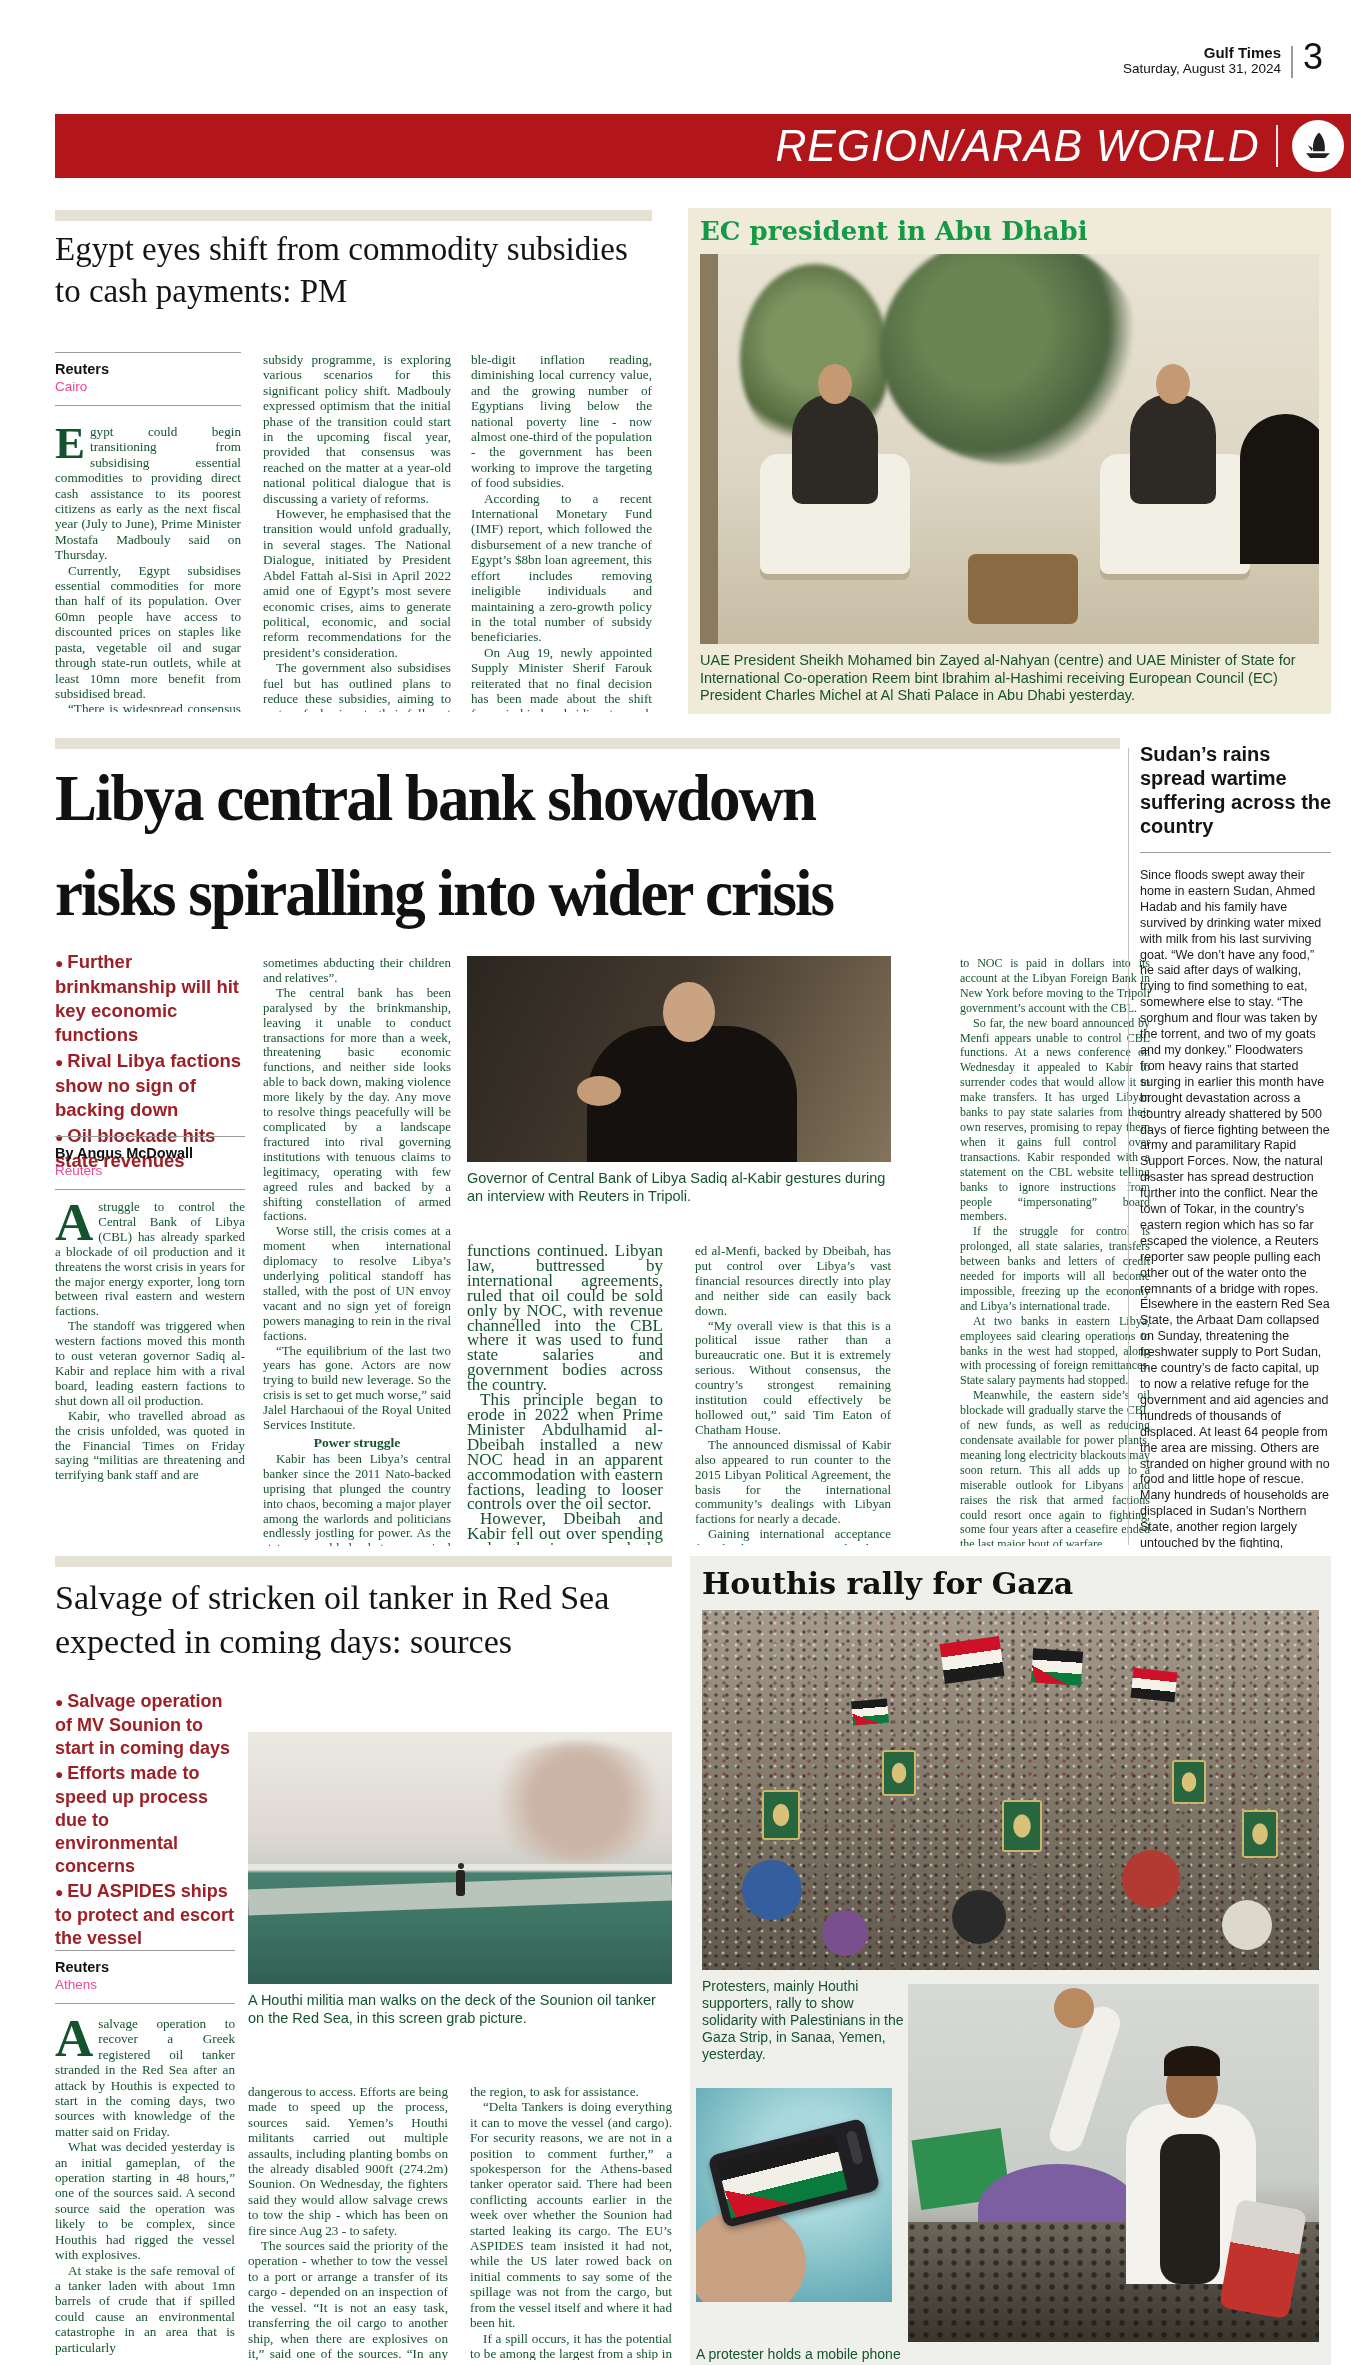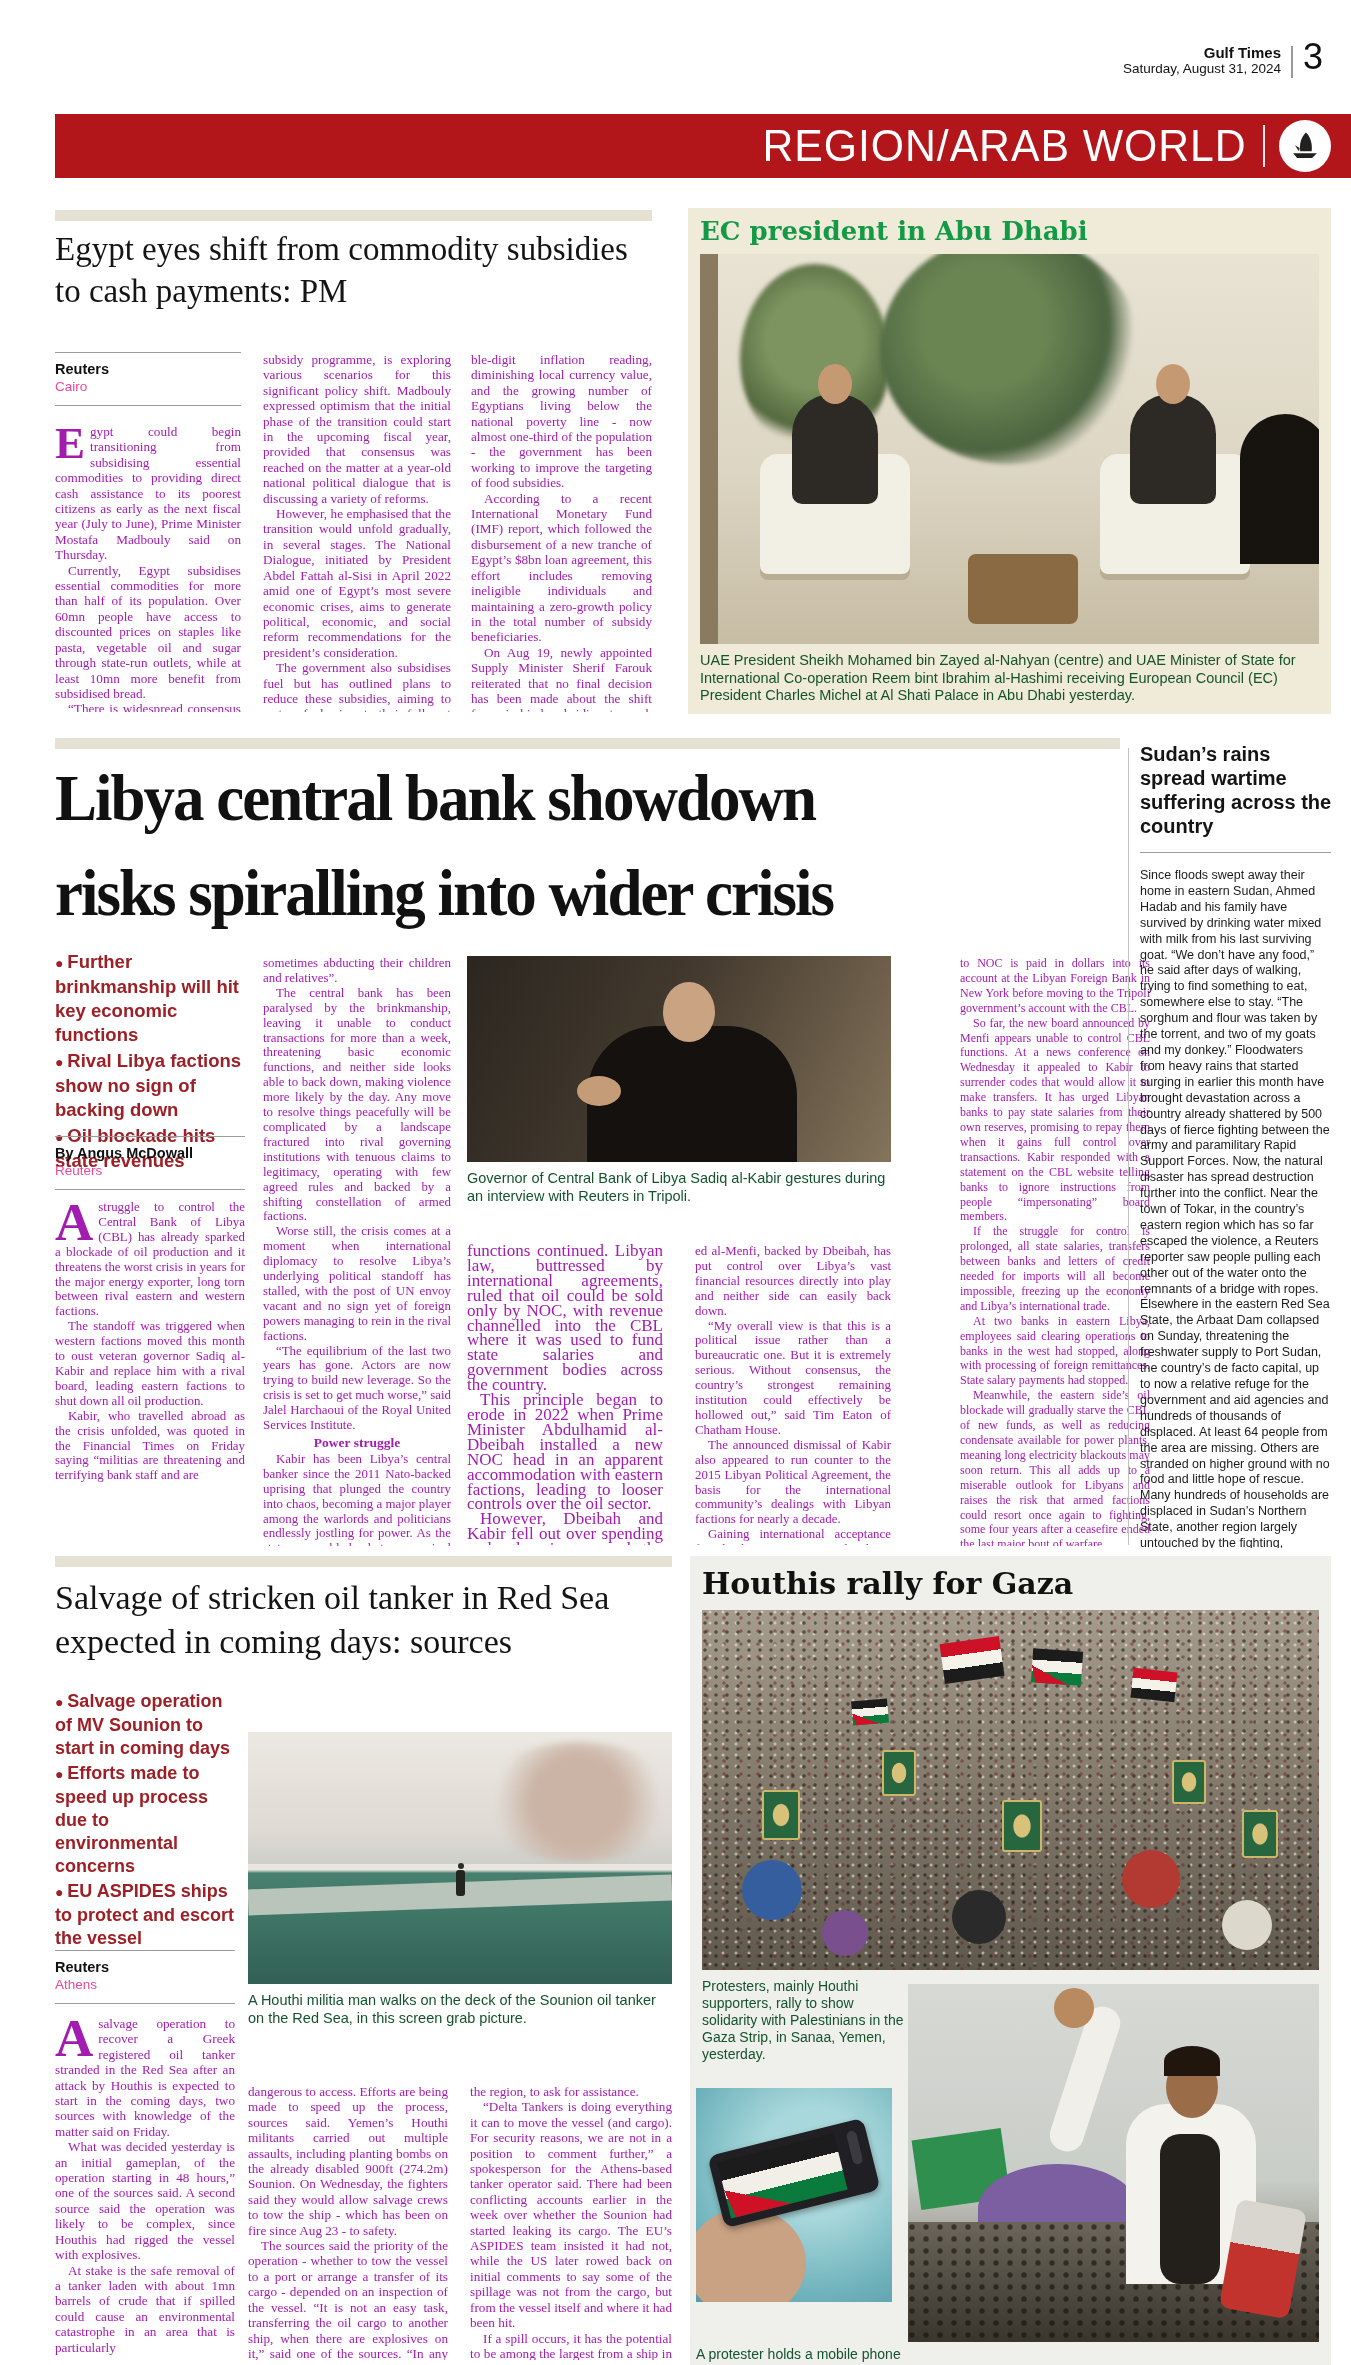--- a/index.html
+++ b/index.html
@@ -9,33 +9,33 @@
 
   
   .masthead-block{position:absolute;right:70px;top:44px;text-align:right;line-height:1.15;}
   .masthead{font-weight:bold;font-size:15px;text-align:right;}
   .issue-date{font-size:13.5px;}
   .pg-divider{position:absolute;left:1291px;top:46px;width:2px;height:32px;background:#9a9a9a;}
   .page-num{position:absolute;left:1303px;top:36px;font-size:36px;font-weight:400;}
 
   
   .banner{position:absolute;left:55px;top:114px;width:1296px;height:64px;background:#b2161b;
-          display:flex;align-items:center;justify-content:flex-end;padding-right:20px;box-sizing:border-box;}
+          display:flex;align-items:center;justify-content:flex-end;padding-right:7px;box-sizing:border-box;font-style:italic;}
   .banner-title{color:#fff;font-size:45px;font-weight:400;letter-spacing:1px;transform:scaleX(.95);transform-origin:right center;}
   .banner-pipe{width:2px;height:42px;background:rgba(255,255,255,.9);margin:0 14px 0 16px;}
   .banner-circle{width:52px;height:52px;border-radius:50%;background:#fff;display:flex;align-items:center;justify-content:center;}
 
   
   .beige-bar{position:absolute;height:11px;background:#e6e2d3;}
   .hl-serif{font-family:"Liberation Serif",serif;font-weight:400;color:#141414;}
   .byline{border-top:1px solid #9c9c9c;border-bottom:1px solid #9c9c9c;padding:7px 0 9px 0;box-sizing:border-box;}
   .byline .ag{font-weight:bold;font-size:14.5px;line-height:1.25;}
   .byline .loc{font-size:13.5px;color:#ec4899;line-height:1.3;}
   .col{position:absolute;overflow:hidden;text-align:justify;
-       font-family:"Liberation Serif",serif;font-size:13.2px;line-height:15.4px;color:#a21caf;}
+       font-family:"Liberation Serif",serif;font-size:13.2px;line-height:15.4px;color:#14532d;}
   .col p{margin:0;text-indent:13px;}
   .col p.first{text-indent:0;}
   .drop{float:left;font-family:"Liberation Serif",serif;font-weight:bold;font-size:45px;line-height:36px;padding:1px 5px 0 0;}
   .drop-lg{font-size:53px;line-height:42px;}
   .subhead{text-align:center;font-weight:bold;text-indent:0 !important;font-size:13.5px;margin:3px 0 1px 0 !important;}
   .rbullets{color:#9c2026;font-weight:bold;font-size:18.5px;line-height:24px;font-family:"Liberation Sans",sans-serif;}
   .rbullets .b{margin:0 0 2px 0;}
   .rbullets .b::before{content:"\25CF\00a0";font-size:14px;}
   .caption{font-size:14.5px;line-height:17.5px;color:#14532d;font-family:"Liberation Sans",sans-serif;}
   .panel-title{font-family:"DejaVu Serif",serif;font-weight:bold;}

